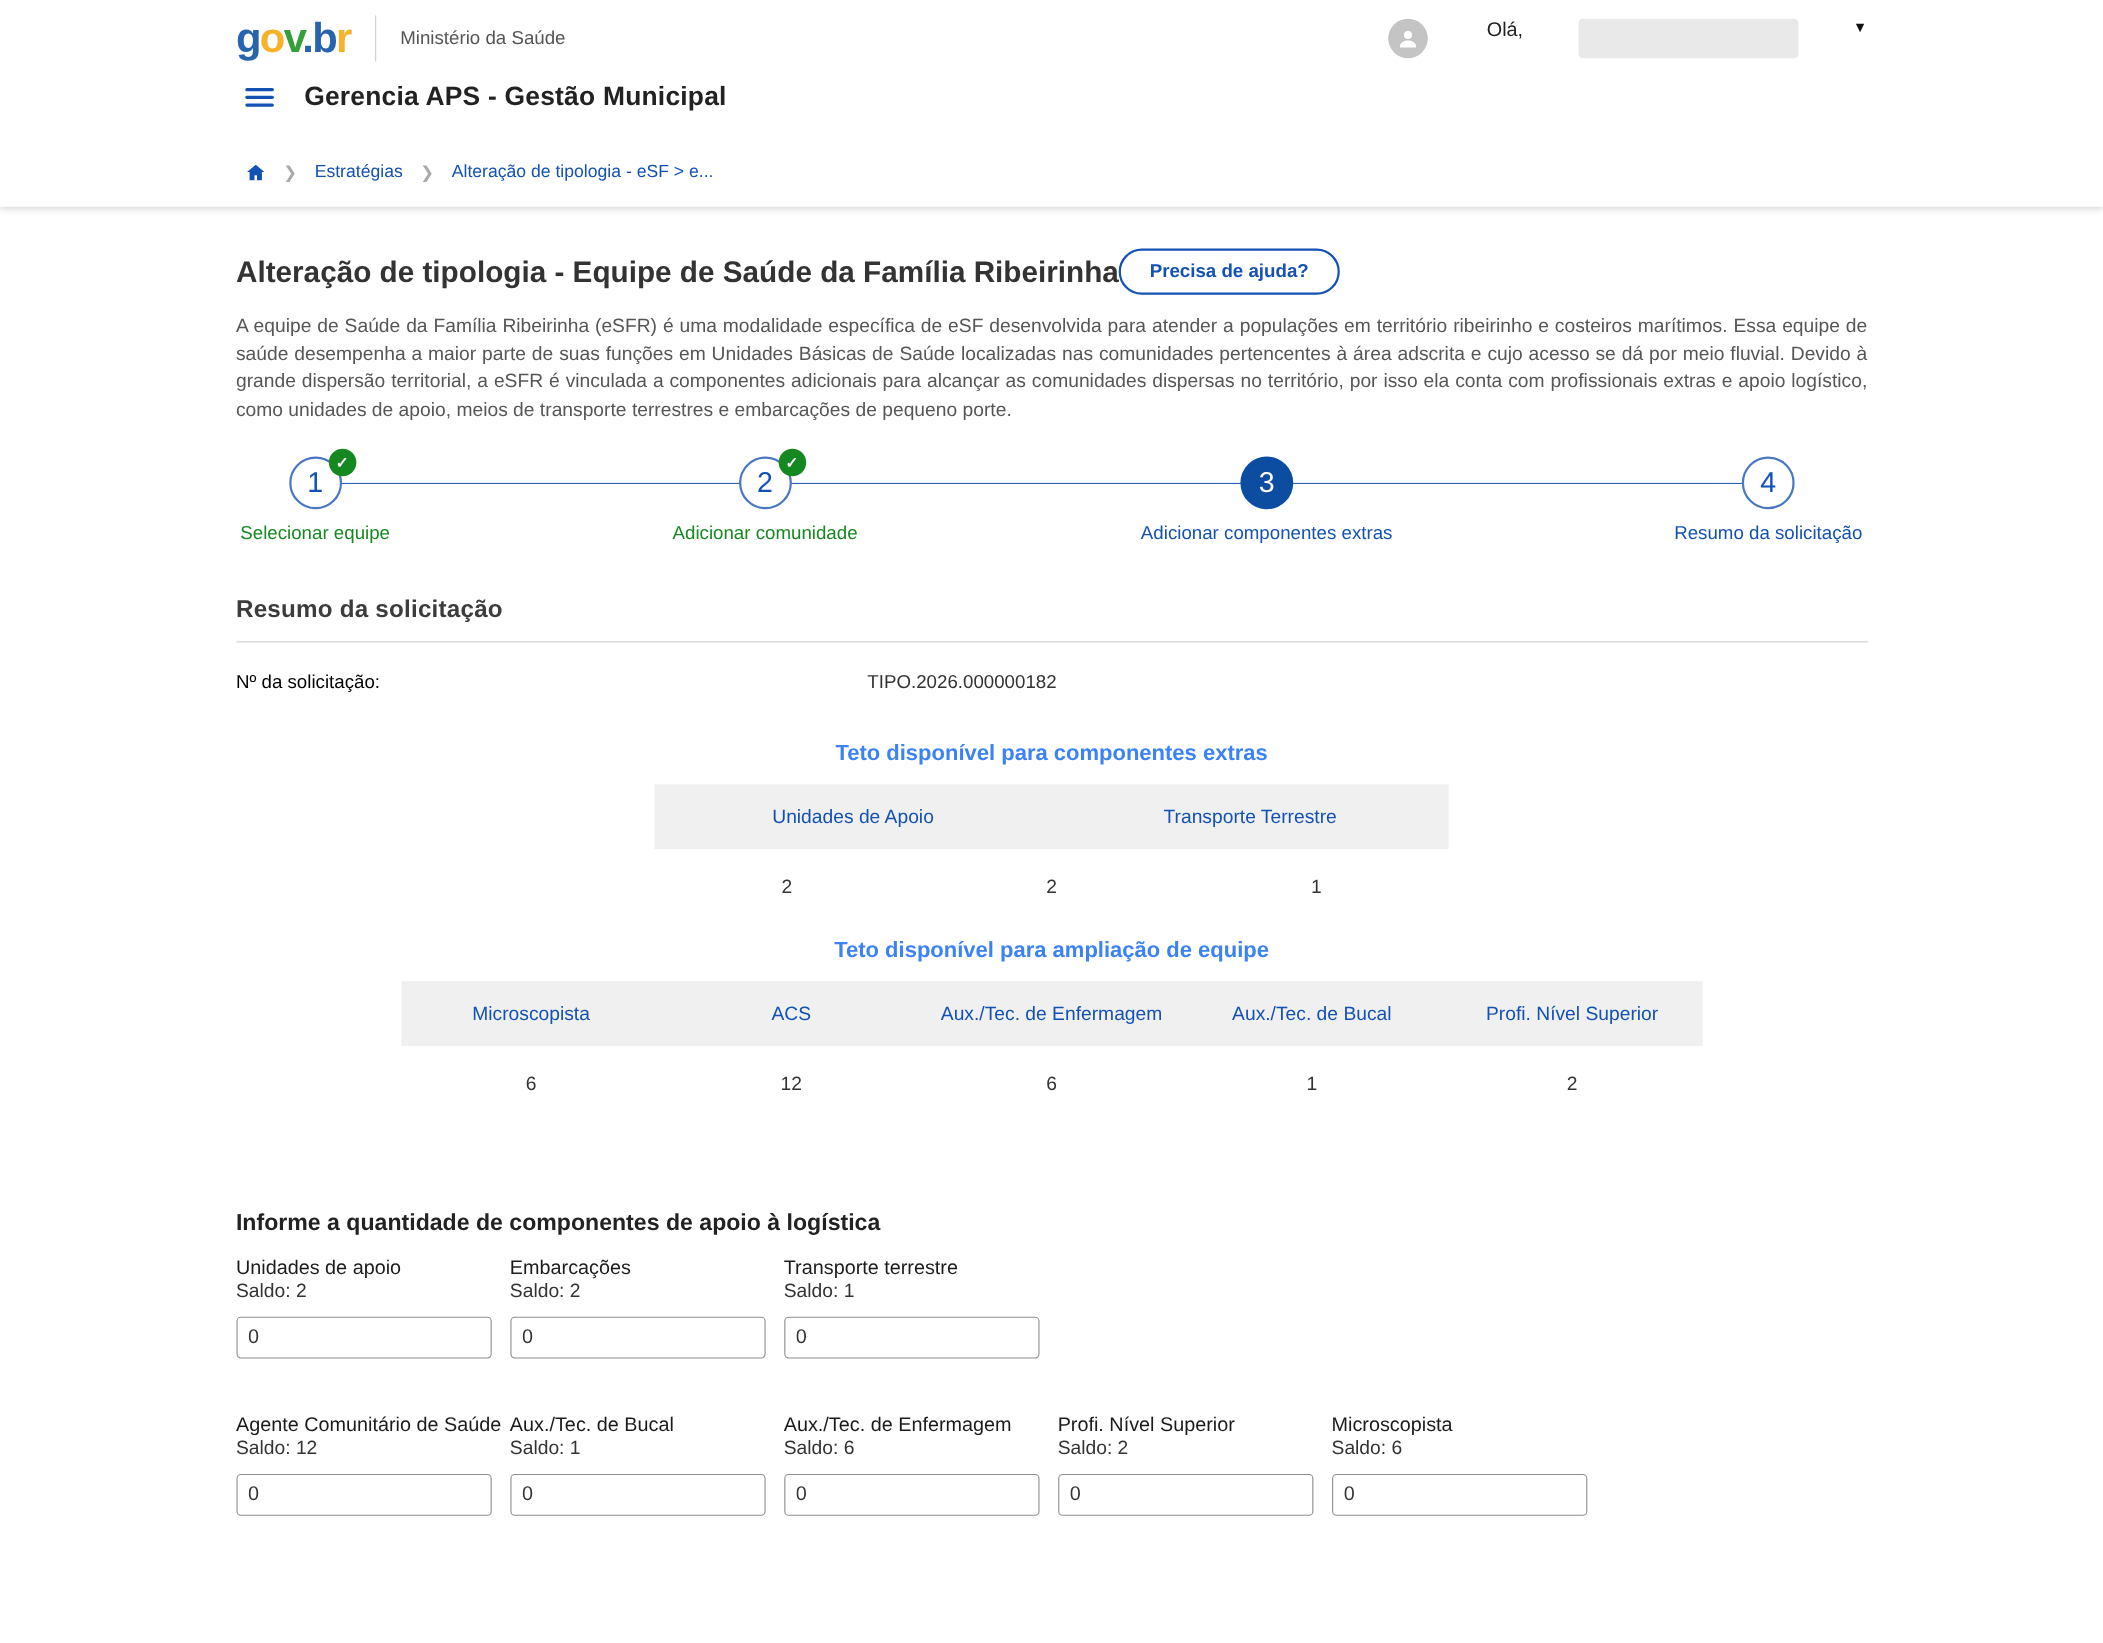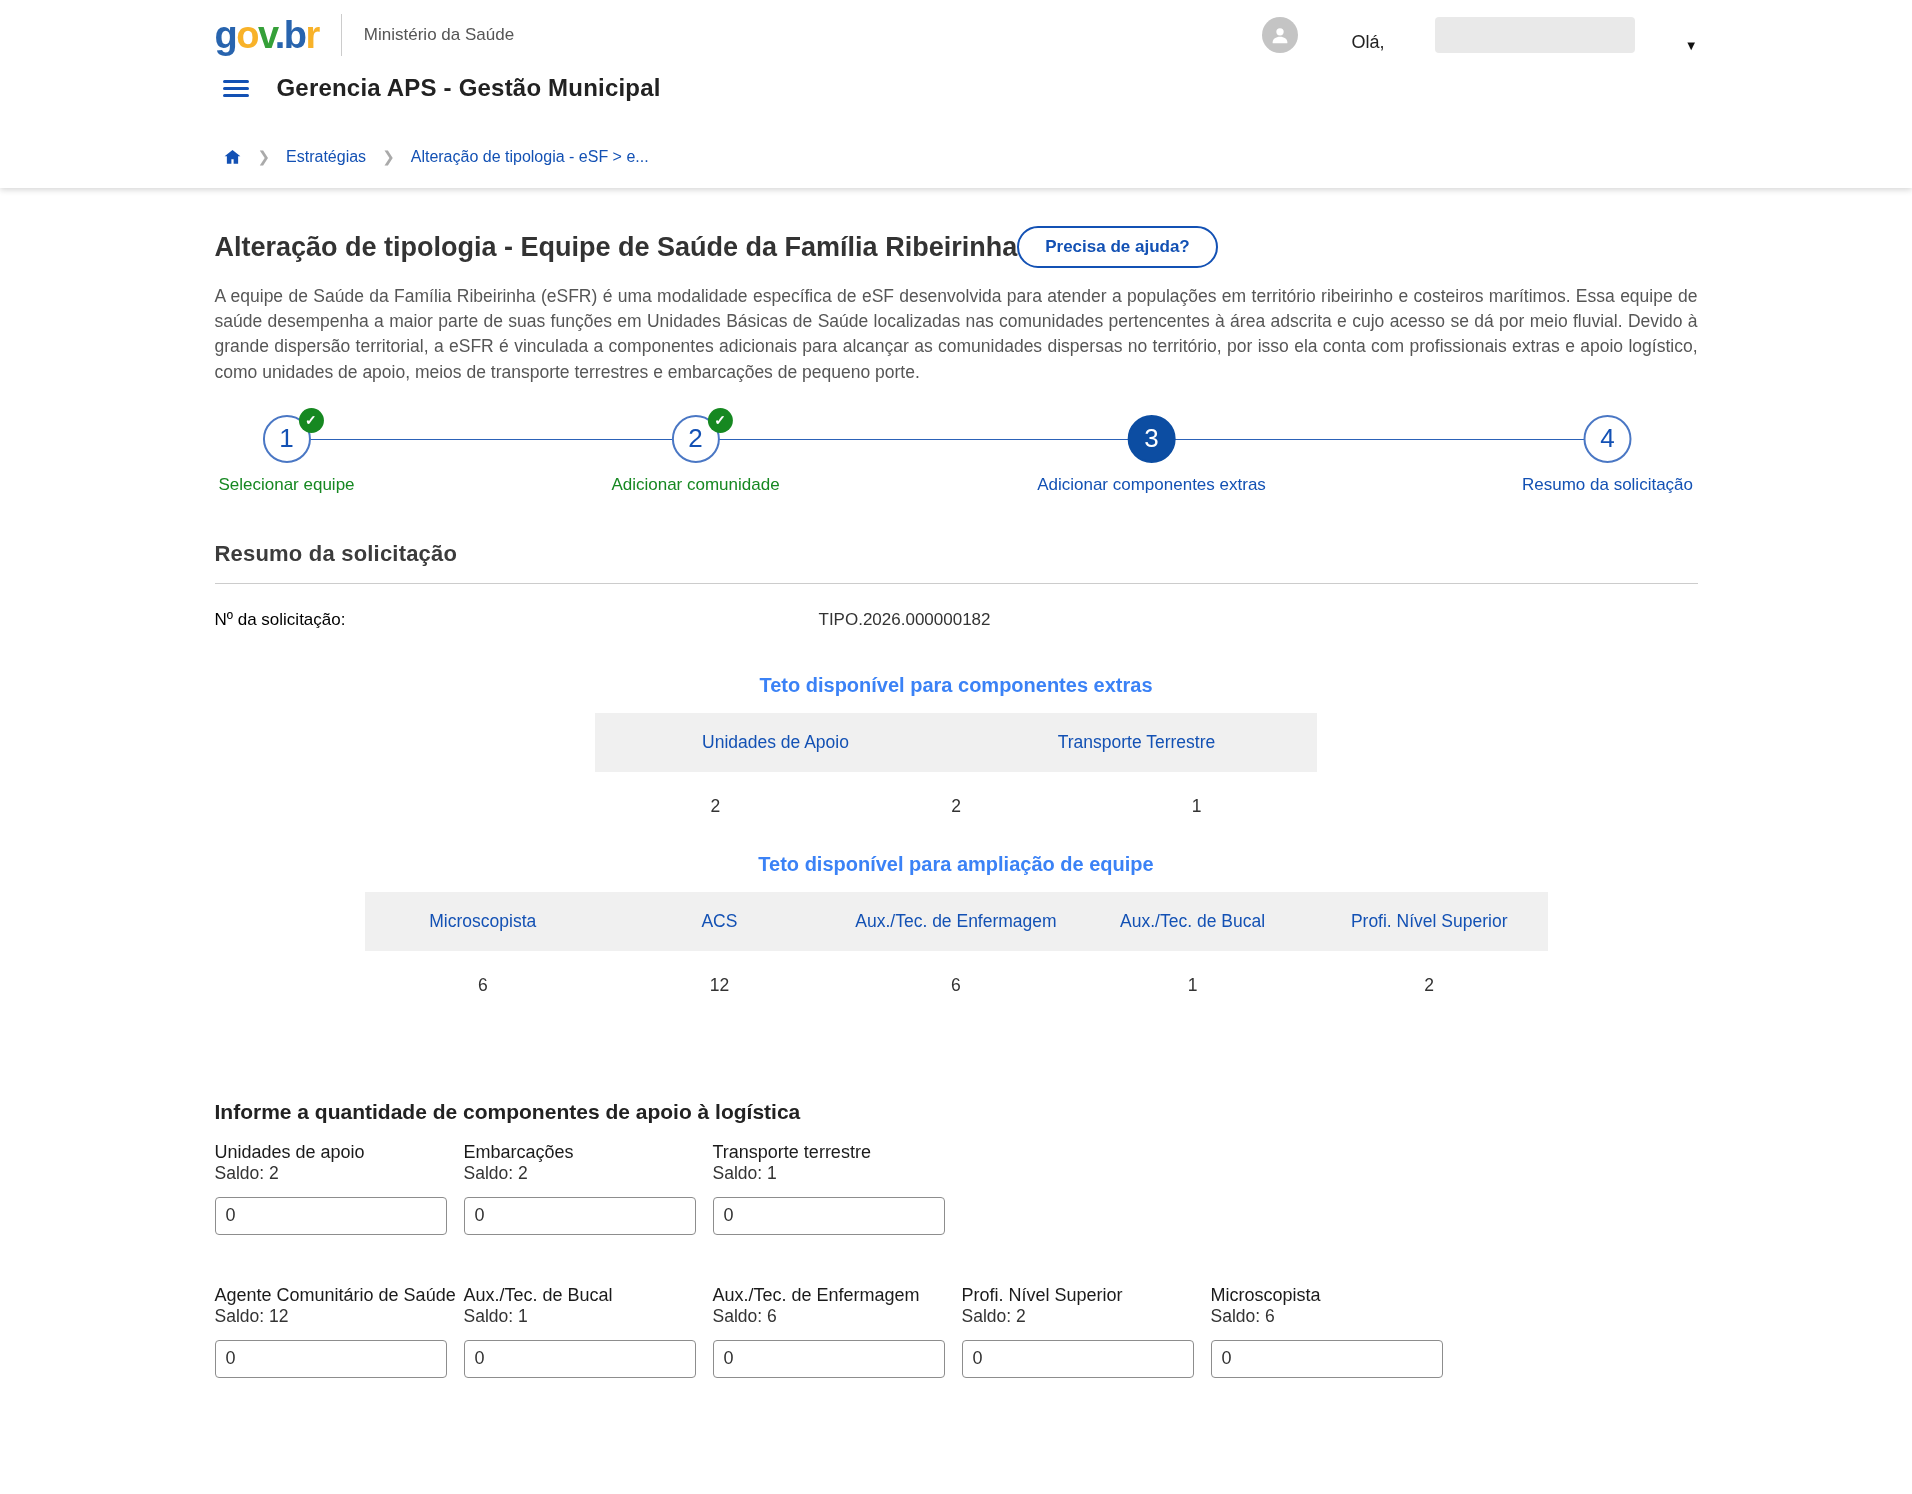--- a/index.html
+++ b/index.html
@@ -12,21 +12,21 @@
   }
   .content { width:1483px; margin:0 auto; }
 
   
   header { background:#fff; padding-top:14px; box-shadow:0 2px 6px rgba(0,0,0,.16); position:relative; z-index:5; }
   .header-top { display:flex; align-items:center; }
   .logo { font-size:38px; font-weight:800; letter-spacing:-1.5px; line-height:1; cursor:pointer; }
   .lg-blue { color:#2864AE; } .lg-yellow { color:#F8B229; } .lg-green { color:#35A039; }
   .logo-divider { width:1px; height:42px; background:#ccc; margin:0 22px; }
   .ministry { font-size:17px; color:#555; }
-  .user-area { margin-left:auto; display:flex; align-items:flex-end; cursor:pointer;gap:42px; }
+  .user-area { margin-left:auto; display:flex; align-items:flex-start; cursor:pointer;gap:42px; }
   .avatar { width:36px; height:36px; border-radius:50%; background:#c4c4c4; display:flex; align-items:center; justify-content:center; }
   .greeting { font-size:18px; color:#222; margin:0 8px 0 12px; }
   .redacted { width:200px; height:36px; background:#e9e9e9; border-radius:4px; }
   .caret { margin-left:8px; font-size:13px; color:#111; }
 
   .app-row { display:flex; align-items:center; margin-top:18px; }
   .hamburger { color:#1351B4; cursor:pointer; width:26px; margin-left:8px; }
   .hamburger div { height:3px; background:#1351B4; margin:4px 0; border-radius:2px; }
   .app-title { font-size:24px; font-weight:bold; color:#222; margin-left:28px; letter-spacing:.2px; }
 
@@ -57,21 +57,21 @@
            display:flex; align-items:center; justify-content:center; }
   .step-label { margin-top:12px; font-size:17px; white-space:nowrap; }
   .step.completed .step-label { color:#168821; }
   .step.active .step-label, .step.pending .step-label { color:#1351B4; }
 
   
   .summary-title { margin-top:34px; font-size:22px; font-weight:bold; color:#3c3c3c; letter-spacing:.2px; }
   .summary-hr { border:none; border-top:1px solid #ccc; margin-top:16px; }
   .req-row { position:relative; margin-top:26px; height:22px; }
   .req-label { font-size:17px; color:#000000; }
-  .req-value { position:absolute; left:604px; top:0; font-size:17px; color:#333; }
+  .req-value { position:absolute; left:574px; top:0; font-size:17px; color:#333; }
 
   
   .tbl { margin:0 auto; }
   .tbl-1 { width:722px; margin-top:42px; }
   .tbl-2 { width:1183px; margin-top:16px; }
   .tbl-title { text-align:center; font-size:20px; font-weight:bold; color:#3b82f6; margin-bottom:16px; }
   .tbl-head { display:flex; background:#f0f0f0; }
   .tbl-head .cell { flex:1; text-align:center; padding:19px 0; color:#1351B4; font-size:17.5px; }
   .tbl-row { display:flex; }
   .tbl-row .cell { flex:1; text-align:center; padding:24px 0 20px; color:#333; font-size:17.5px; }

